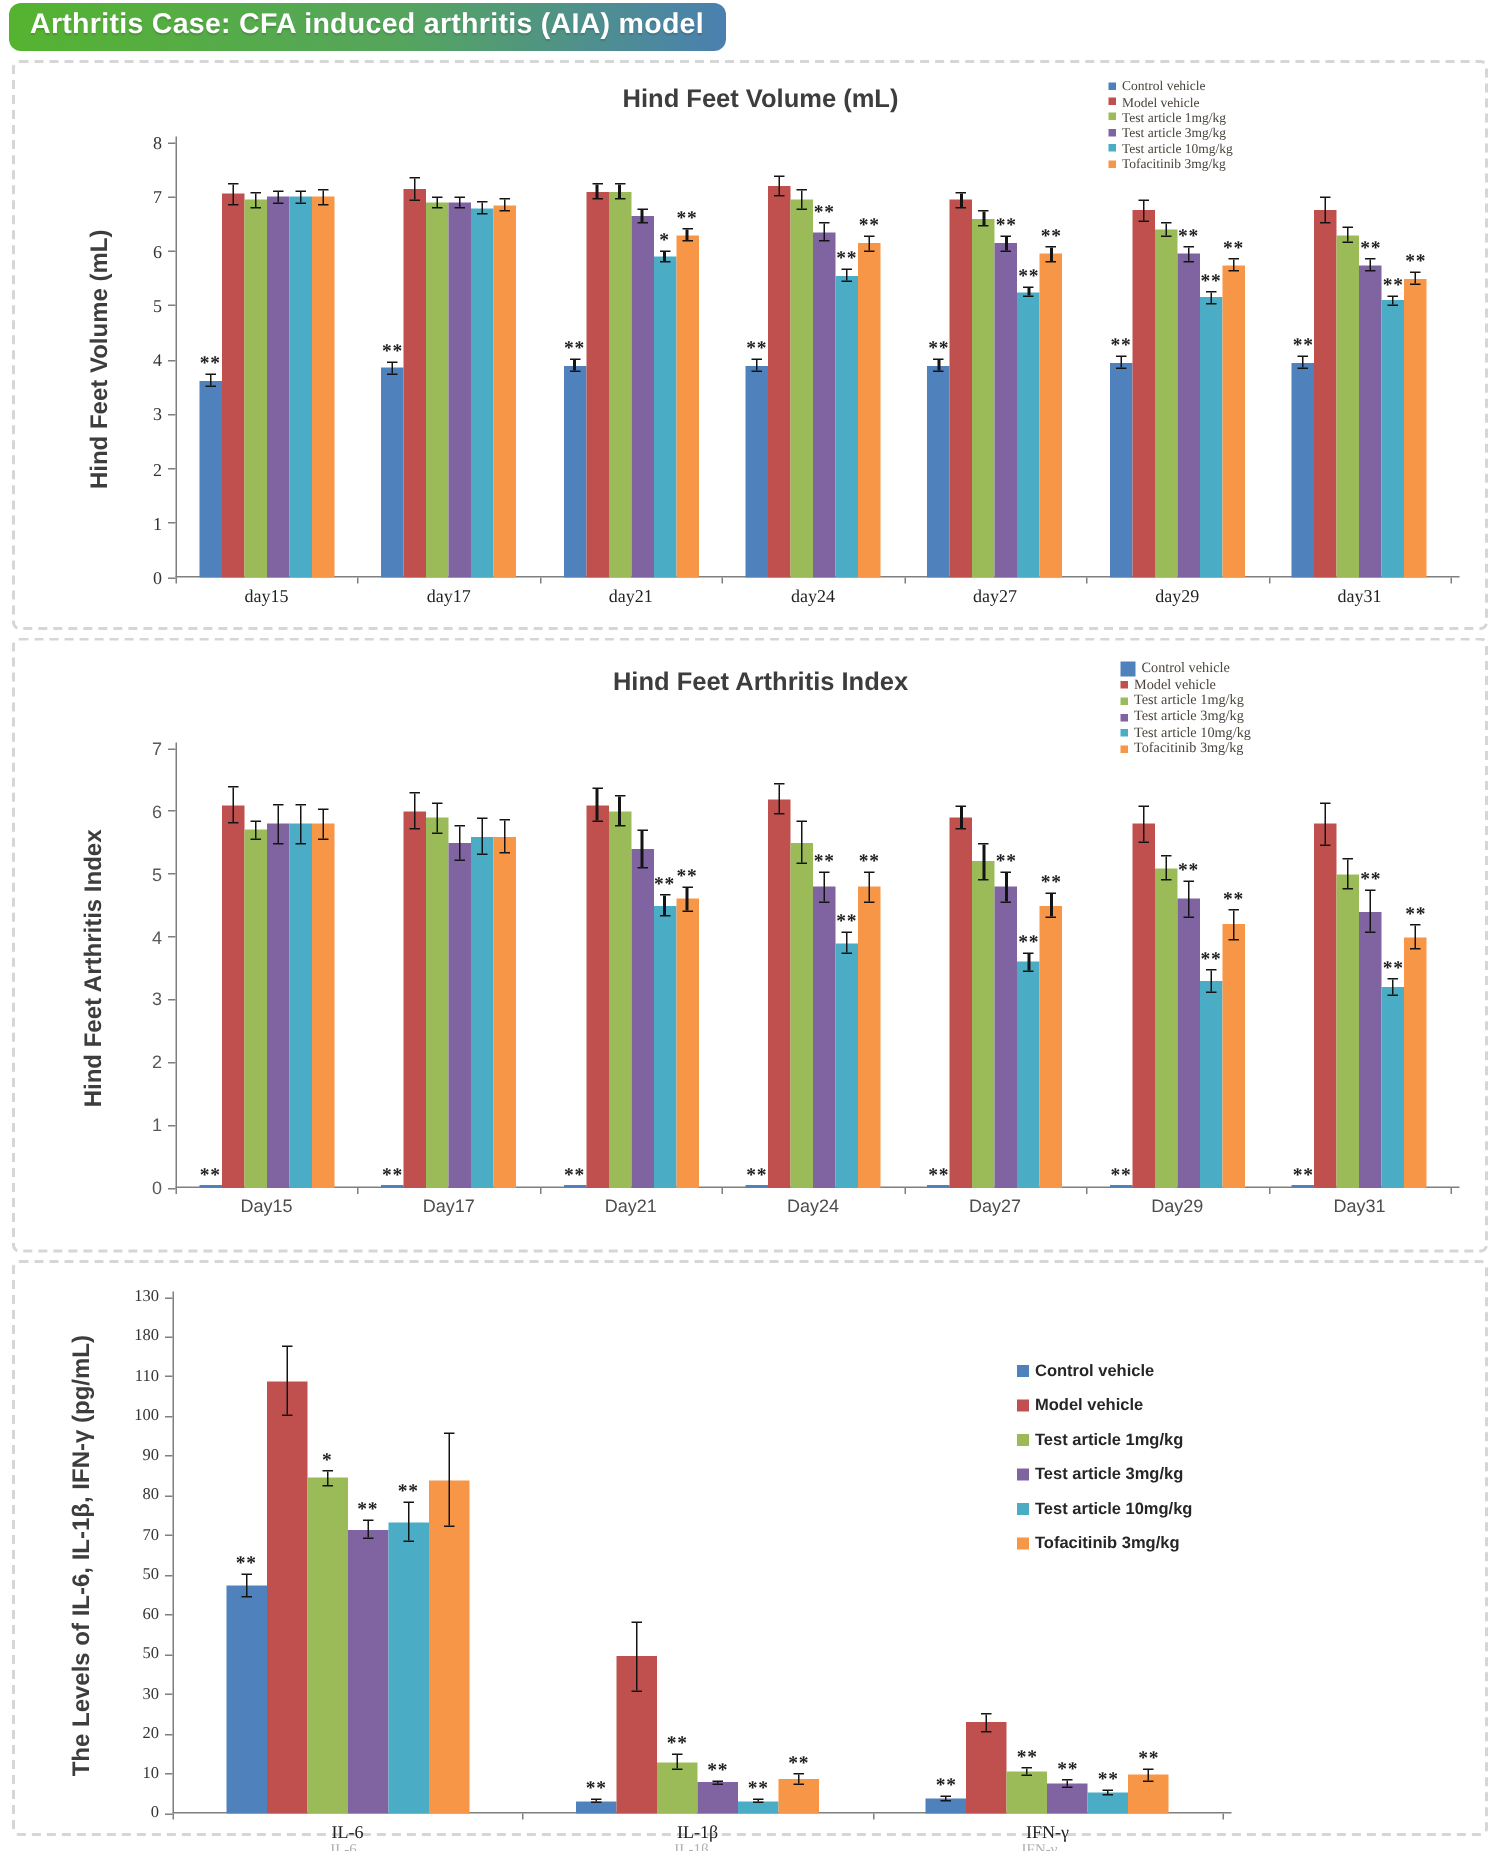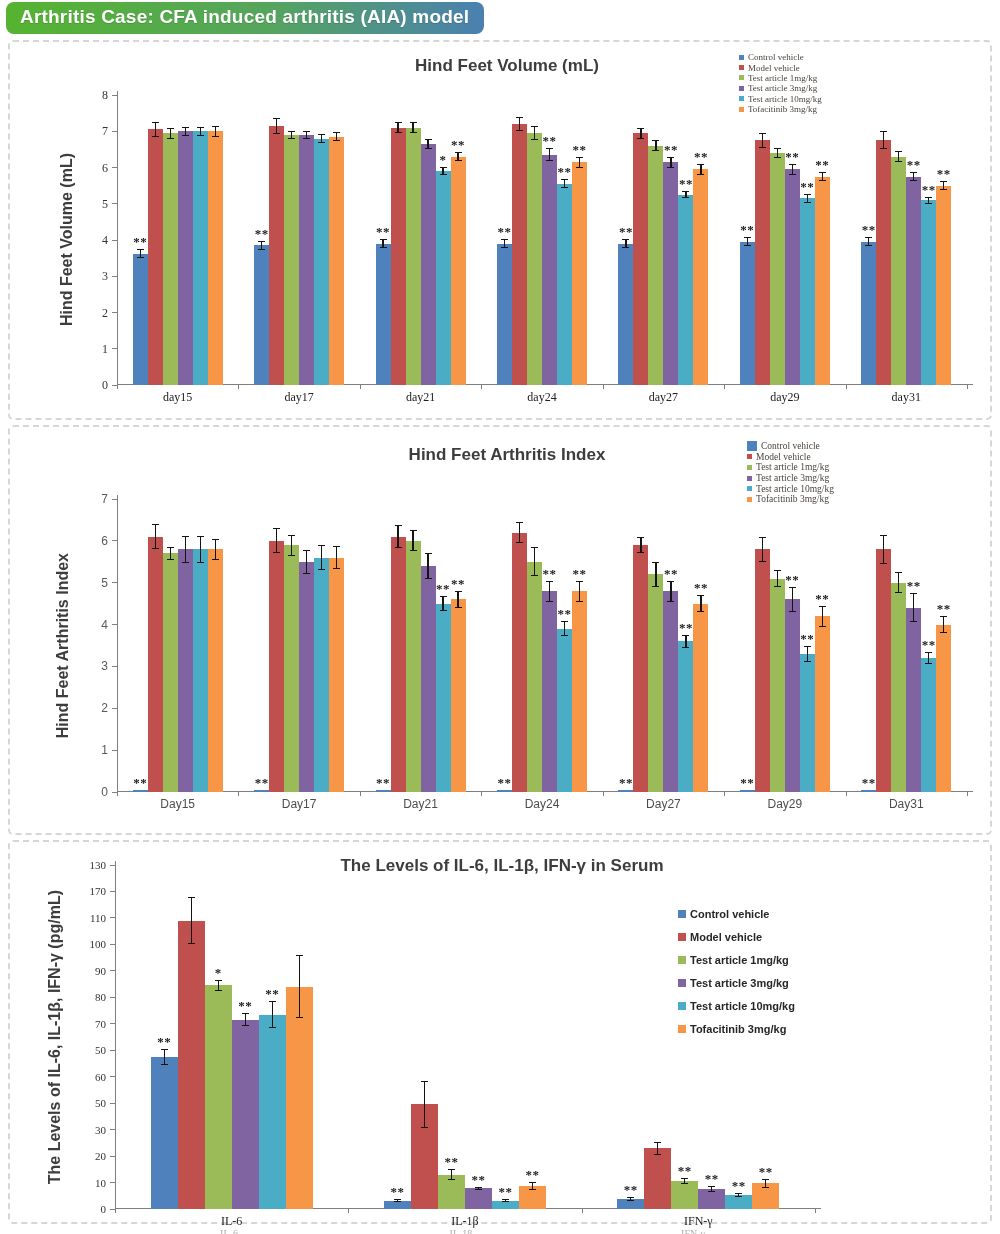--- a/index.html
+++ b/index.html
@@ -539,21 +539,20 @@
         </div>
         <div class="litem" style="height: 10.6px; font-family: &quot;Liberation Serif&quot;, &quot;DejaVu Serif&quot;, serif; font-size: 9.5px; color: rgb(74, 68, 60);">
           <span class="lsw" style="width: 5px; height: 5px; background: rgb(247, 150, 70);"></span>
           <span>Tofacitinib 3mg/kg</span>
         </div>
       </div>
     </div>
 </div>
 <div class="panel" id="panel2">
   <div class="chart" id="chart2">
-      <div class="ctitle" style="left: 492px; top: 14px;">The Levels of IL-6, IL-1β, IFN-γ in Serum</div>
       <div class="ylabelbox" style="left: 34px; top: 23px; height: 344px;">
         <span style="font-size: 16px;">The Levels of IL-6, IL-1β, IFN-γ  (pg/mL)</span>
       </div>
       <div class="plot" style="left: 105px; top: 23px; width: 700px; height: 344px;">
         <div class="yaxis"></div>
         <div class="baseline"></div>
         <div class="ytick" style="top: 343.5px;"></div>
         <div class="ylab" style="top: 344px; font-family: &quot;Liberation Serif&quot;, &quot;DejaVu Serif&quot;, serif; color: rgb(51, 51, 51); font-size: 11px;">0</div>
         <div class="ytick" style="top: 317.038px;"></div>
         <div class="ylab" style="top: 317.538px; font-family: &quot;Liberation Serif&quot;, &quot;DejaVu Serif&quot;, serif; color: rgb(51, 51, 51); font-size: 11px;">10</div>
@@ -571,21 +570,21 @@
         <div class="ylab" style="top: 158.769px; font-family: &quot;Liberation Serif&quot;, &quot;DejaVu Serif&quot;, serif; color: rgb(51, 51, 51); font-size: 11px;">70</div>
         <div class="ytick" style="top: 131.808px;"></div>
         <div class="ylab" style="top: 132.308px; font-family: &quot;Liberation Serif&quot;, &quot;DejaVu Serif&quot;, serif; color: rgb(51, 51, 51); font-size: 11px;">80</div>
         <div class="ytick" style="top: 105.346px;"></div>
         <div class="ylab" style="top: 105.846px; font-family: &quot;Liberation Serif&quot;, &quot;DejaVu Serif&quot;, serif; color: rgb(51, 51, 51); font-size: 11px;">90</div>
         <div class="ytick" style="top: 78.8846px;"></div>
         <div class="ylab" style="top: 79.3846px; font-family: &quot;Liberation Serif&quot;, &quot;DejaVu Serif&quot;, serif; color: rgb(51, 51, 51); font-size: 11px;">100</div>
         <div class="ytick" style="top: 52.4231px;"></div>
         <div class="ylab" style="top: 52.9231px; font-family: &quot;Liberation Serif&quot;, &quot;DejaVu Serif&quot;, serif; color: rgb(51, 51, 51); font-size: 11px;">110</div>
         <div class="ytick" style="top: 25.9615px;"></div>
-        <div class="ylab" style="top: 26.4615px; font-family: &quot;Liberation Serif&quot;, &quot;DejaVu Serif&quot;, serif; color: rgb(51, 51, 51); font-size: 11px;">170</div>
+        <div class="ylab" style="top: 26.4615px; font-family: &quot;Liberation Serif&quot;, &quot;DejaVu Serif&quot;, serif; color: rgb(51, 51, 51); font-size: 11px;">180</div>
         <div class="ytick" style="top: -0.5px;"></div>
         <div class="ylab" style="top: 0px; font-family: &quot;Liberation Serif&quot;, &quot;DejaVu Serif&quot;, serif; color: rgb(51, 51, 51); font-size: 11px;">130</div>
         <div class="xtick" style="left: 0px;"></div>
         <div class="xtick" style="left: 233.333px;"></div>
         <div class="xtick" style="left: 466.667px;"></div>
         <div class="xtick" style="left: 700px;"></div>
         <div class="group" style="left: 0px; width: 233.333px;">
           <div class="bars">
             <div class="bar" title="Control vehicle IL-6: 57.5" style="width: 27px; height: 152.154px; background: rgb(79, 129, 189);">
               <div class="err" style="bottom: 144.215px; height: 15.8769px; margin-bottom: 0px; transform: none; position: absolute; left: 50%;"></div>

